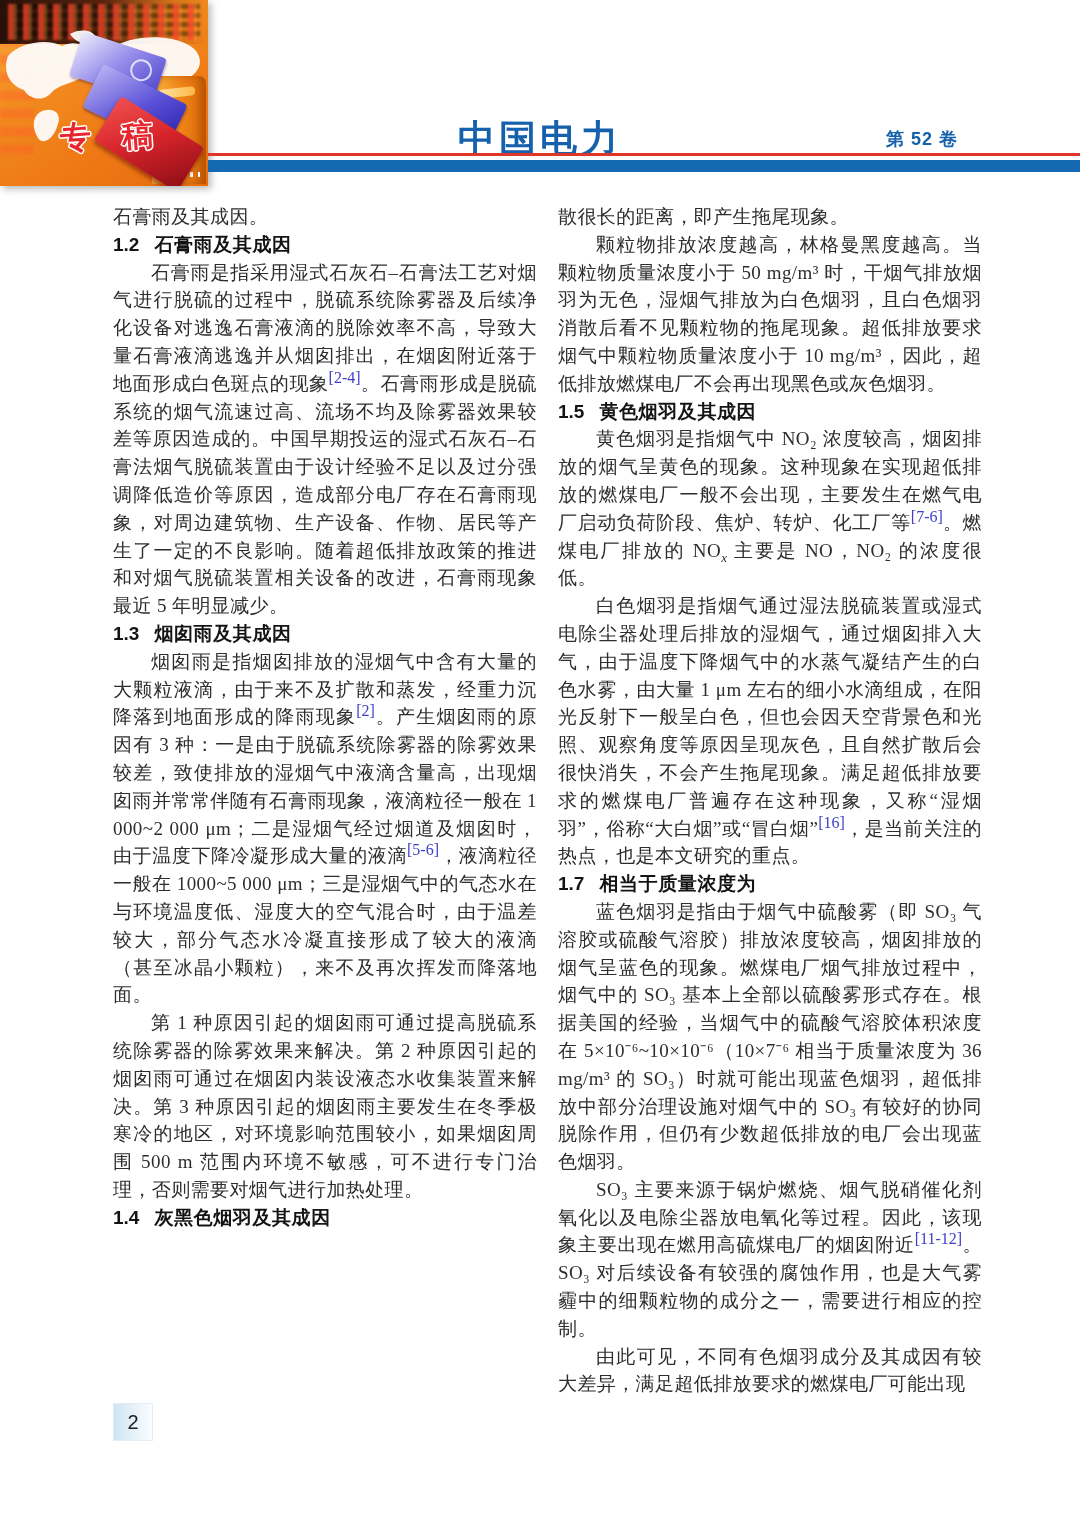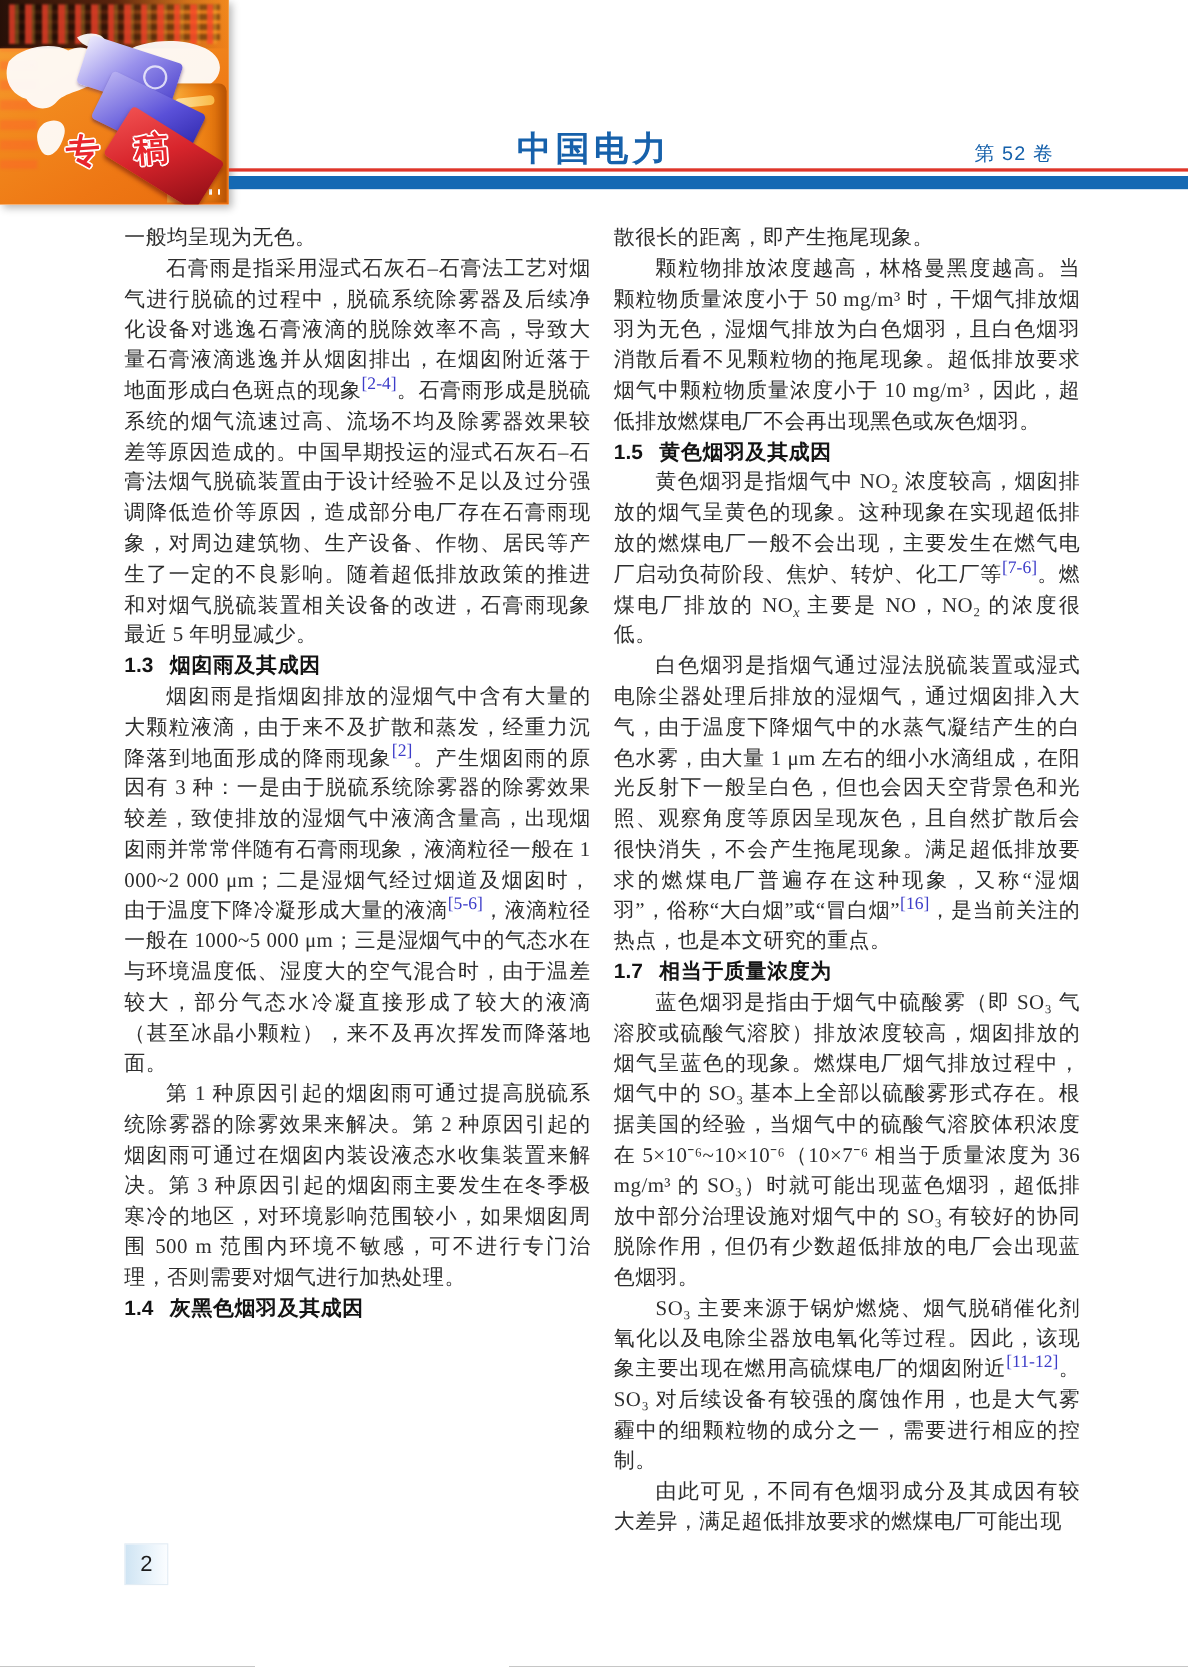--- a/index.html
+++ b/index.html
@@ -62,26 +62,26 @@
     color:var(--banner-char-red);
     text-shadow:-1.5px 0 0 #fff,1.5px 0 0 #fff,0 -1.5px 0 #fff,0 1.5px 0 #fff,
                 -1px -1px 0 #fff,1px -1px 0 #fff,-1px 1px 0 #fff,1px 1px 0 #fff;
   }
   .char-zhuan{left:60px;top:122px;transform:rotate(-4deg);}
   .char-gao{left:122px;top:120px;transform:rotate(-4deg);}
 
   
   .journal-title{
     position:absolute;top:114px;left:0;width:100%;text-align:center;
-    font-family:"Liberation Sans",sans-serif;font-weight:bold;font-size:31px;
+    font-family:"Liberation Sans",sans-serif;font-weight:bold;font-size:37px;
     letter-spacing:4px;color:var(--title-blue);
   }
   .volume-label{
     position:absolute;top:127px;right:122px;
-    font-family:"Liberation Sans",sans-serif;font-weight:normal;font-size:18px;
+    font-family:"Liberation Sans",sans-serif;font-weight:bold;font-size:18px;
     color:var(--title-blue);letter-spacing:1px;
   }
   .rule-red{position:absolute;left:208px;right:0;top:153px;height:3px;background:var(--rule-red);}
   .rule-blue{position:absolute;left:208px;right:0;top:160px;height:12px;background:var(--rule-blue);}
 
   
   .content{position:absolute;top:203px;left:113px;width:869px;display:flex;gap:21px;}
   .col{width:424px;font-size:19px;line-height:27.8px;text-align:justify;letter-spacing:.4px;color:#2d2d2d;}
   .col p{margin:0;}
   .para.indent{text-indent:2em;}
@@ -128,21 +128,22 @@
     <span class="banner-char char-gao">稿</span>
   </div>
 
   <div class="journal-title">中国电力</div>
   <div class="volume-label">第 52 卷</div>
   <div class="rule-red"></div>
   <div class="rule-blue"></div>
 
   <div class="content">
     <div class="col" id="col-left">
-        <p class="para">一般均呈现为无色。</p>
+        <p class="para">石膏雨及其成因。</p>
+        <div class="sec-heading"><span class="sec-num">1.2</span><span>石膏雨及其成因</span></div>
         <p class="para indent">石膏雨是指采用湿式石灰石–石膏法工艺对烟气进行脱硫的过程中，脱硫系统除雾器及后续净化设备对逃逸石膏液滴的脱除效率不高，导致大量石膏液滴逃逸并从烟囱排出，在烟囱附近落于地面形成白色斑点的现象<sup class="ref">[2-4]</sup>。石膏雨形成是脱硫系统的烟气流速过高、流场不均及除雾器效果较差等原因造成的。中国早期投运的湿式石灰石–石膏法烟气脱硫装置由于设计经验不足以及过分强调降低造价等原因，造成部分电厂存在石膏雨现象，对周边建筑物、生产设备、作物、居民等产生了一定的不良影响。随着超低排放政策的推进和对烟气脱硫装置相关设备的改进，石膏雨现象最近 5 年明显减少。</p>
         <div class="sec-heading"><span class="sec-num">1.3</span><span>烟囱雨及其成因</span></div>
         <p class="para indent">烟囱雨是指烟囱排放的湿烟气中含有大量的大颗粒液滴，由于来不及扩散和蒸发，经重力沉降落到地面形成的降雨现象<sup class="ref">[2]</sup>。产生烟囱雨的原因有 3 种：一是由于脱硫系统除雾器的除雾效果较差，致使排放的湿烟气中液滴含量高，出现烟囱雨并常常伴随有石膏雨现象，液滴粒径一般在 1 000~2 000 μm；二是湿烟气经过烟道及烟囱时，由于温度下降冷凝形成大量的液滴<sup class="ref">[5-6]</sup>，液滴粒径一般在 1000~5 000 μm；三是湿烟气中的气态水在与环境温度低、湿度大的空气混合时，由于温差较大，部分气态水冷凝直接形成了较大的液滴（甚至冰晶小颗粒），来不及再次挥发而降落地面。</p>
         <p class="para indent">第 1 种原因引起的烟囱雨可通过提高脱硫系统除雾器的除雾效果来解决。第 2 种原因引起的烟囱雨可通过在烟囱内装设液态水收集装置来解决。第 3 种原因引起的烟囱雨主要发生在冬季极寒冷的地区，对环境影响范围较小，如果烟囱周围 500 m 范围内环境不敏感，可不进行专门治理，否则需要对烟气进行加热处理。</p>
         <div class="sec-heading"><span class="sec-num">1.4</span><span>灰黑色烟羽及其成因</span></div>
       </div>
     <div class="col" id="col-right">
         <p class="para">散很长的距离，即产生拖尾现象。</p>
         <p class="para indent">颗粒物排放浓度越高，林格曼黑度越高。当颗粒物质量浓度小于 50 mg/m³ 时，干烟气排放烟羽为无色，湿烟气排放为白色烟羽，且白色烟羽消散后看不见颗粒物的拖尾现象。超低排放要求烟气中颗粒物质量浓度小于 10 mg/m³，因此，超低排放燃煤电厂不会再出现黑色或灰色烟羽。</p>
         <div class="sec-heading"><span class="sec-num">1.5</span><span>黄色烟羽及其成因</span></div>

